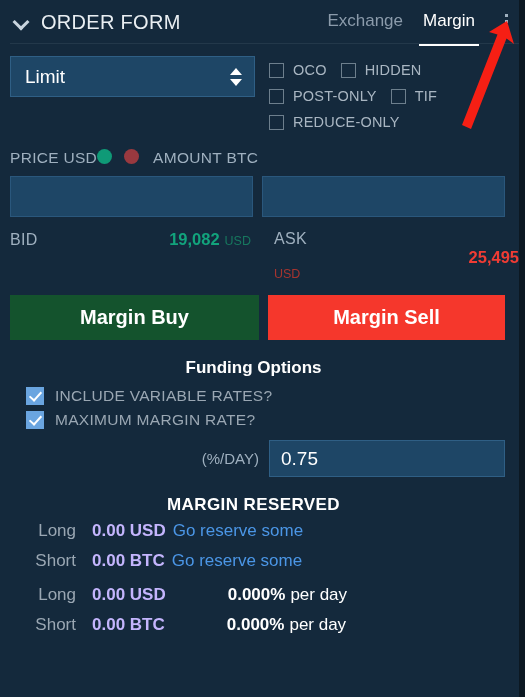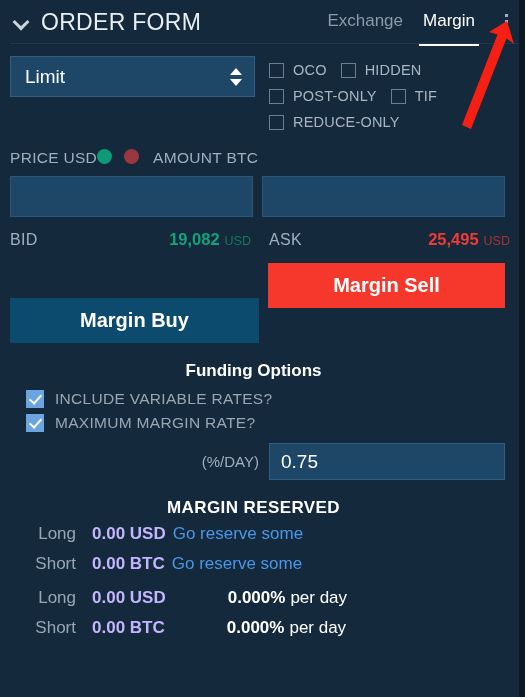--- a/index.html
+++ b/index.html
@@ -50,21 +50,21 @@
     content: "";
     position: absolute;
     left: 1px; top: 2px;
     width: 9px; height: 9px;
     border-right: 3px solid #c9d4de;
     border-bottom: 3px solid #c9d4de;
     transform: rotate(45deg);
   }
   .form-title {
     color: #e9eef2;
-    font-size: 23px;
+    font-size: 20px;
     letter-spacing: 0.3px;
     white-space: nowrap;
   }
   .header-right {
     margin-left: auto;
     display: flex;
     align-items: center;
     height: 100%;
   }
   .tab {
@@ -221,21 +221,21 @@
   
   .ba-row {
     display: flex;
     padding: 13px 0 0 10px;
   }
   .ba-half {
     flex: 1;
     display: flex;
     align-items: baseline;
   }
-  .ba-half.second { padding-left: 9px; }
+  .ba-half.second { padding-left: 9px; flex-direction: column; }
   .ba-name {
     color: #9fb0bf;
     font-size: 16px;
     letter-spacing: 0.3px;
   }
   .ba-val {
     margin-left: auto;
     font-size: 16.5px;
     font-weight: bold;
   }
@@ -261,21 +261,21 @@
     display: flex;
     align-items: center;
     justify-content: center;
     color: #ffffff;
     font-size: 20px;
     font-weight: bold;
     cursor: pointer;
     border: none;
     font-family: "Liberation Sans", sans-serif;
   }
-  .bs-btn.buy { background: #0c4a6e; margin-top: 35px; }
+  .bs-btn.buy { background: #14532d; }
   .bs-btn.sell { background: #f5372c; }
 
   
   .section-title {
     text-align: center;
     color: #ffffff;
     font-size: 17px;
     font-weight: bold;
     padding-top: 18px;
     padding-right: 12px;

